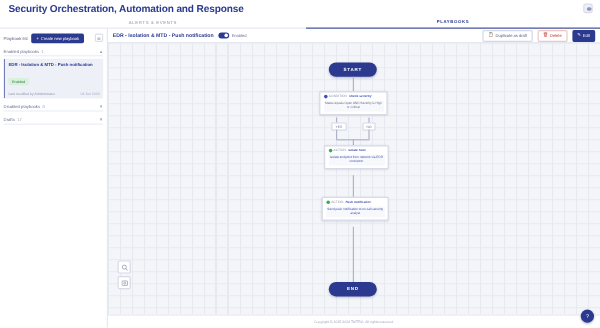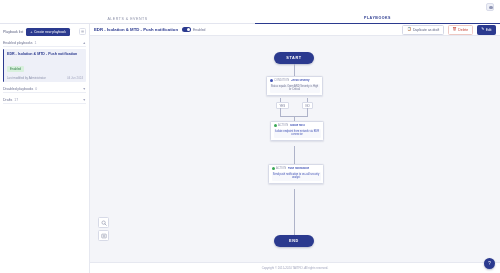--- a/index.html
+++ b/index.html
@@ -201,20 +201,21 @@
     display: flex; align-items: center; justify-content: center;
     font-size: 4.5px; box-shadow: 0 1px 2px rgba(20,30,80,0.3); cursor: pointer;
   }
 </style>
 </head>
 <body>
 
 <div class="app">
 
   <div class="header">
+    <div class="app-title">Security Orchestration, Automation and Response</div>
     <div class="header-user"></div>
   </div>
 
   <div class="tabbar">
     <div class="tab t0">ALERTS &amp; EVENTS</div>
     <div class="tab t1">PLAYBOOKS</div>
   </div>
 
   <div class="sidebar">
     <div class="sb-toolbar">

